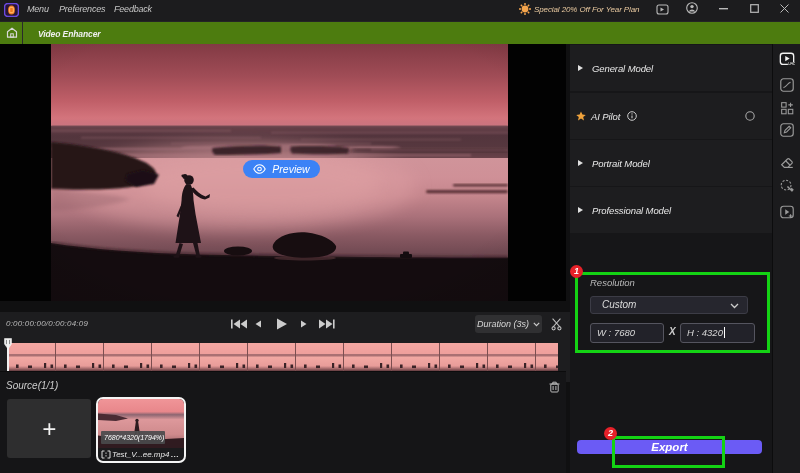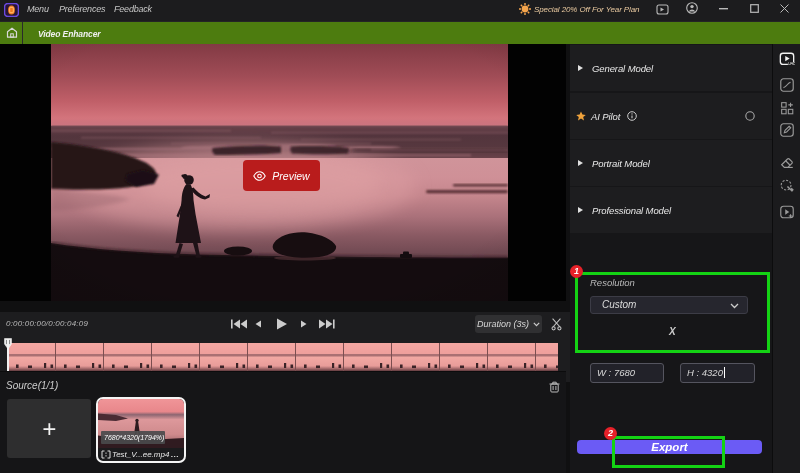--- a/index.html
+++ b/index.html
@@ -12,22 +12,22 @@
   #topbar { left:0; top:0; width:800px; height:21px; background:#1c1c1e; }
   .menuitem { position:absolute; top:4px; font-size:9px; letter-spacing:-0.2px; color:#c6c6c6; }
   #promo { position:absolute; top:5px; left:534px; font-size:8px; letter-spacing:-0.1px; color:#e9c9a0; }
 
   
   #tabbar { left:0; top:21px; width:800px; height:23px; background:#4d7c0f; border-top:1px solid #242426;}
   #tabtitle { position:absolute; left:38px; top:7px; font-size:8.5px; letter-spacing:-0.1px; font-weight:bold; color:#f0f0f0; }
 
   
   #videozone { left:0; top:44px; width:566px; height:257px; background:#020202; }
-  #preview { position:absolute; left:243px; top:116px; width:77px; height:31px;
-     background:#b91c1c; border-radius:4px; color:#fff; font-size:10.5px;
+  #preview { position:absolute; left:243px; top:116px; width:77px; height:18px;
+     background:#3b82f6; border-radius:12px; color:#fff; font-size:10.5px;
      display:flex; align-items:center; justify-content:center; gap:6px; }
 
   
   #timeline { left:0; top:312px; width:614px; height:70px; background:#1d1d1f; }
   #timecode { position:absolute; left:6px; top:7px; font-size:8px; color:#b9b9b9; letter-spacing:0.2px;}
   #durbtn { position:absolute; left:475px; top:3px; width:67px; height:18px; background:#303032;
      border-radius:3px; color:#d6d6d6; font-size:9px; display:flex; align-items:center; justify-content:center; gap:4px;}
   #strip { position:absolute; left:8px; top:31px; width:550px; height:31px; }
   #playhead-line { position:absolute; left:7px; top:27px; width:1.5px; height:38px; background:#f2f2f2; }
 
@@ -50,21 +50,21 @@
       font-size:9.5px; letter-spacing:-0.1px;text-align:center; }
   .row .tri { position:absolute; left:8px; top:50%; margin-top:-3.5px; width:0; height:0;
       border-left:5px solid #e0e0e0; border-top:3.5px solid transparent; border-bottom:3.5px solid transparent; }
   .row .lbl { position:absolute; left:22px; top:50%; transform:translateY(-50%); }
 
   
   #res-label { position:absolute; left:590px; top:277px; font-size:9.5px; color:#b9b9b9;}
   #custom { position:absolute; left:590px; top:296px; width:158px; height:18px; background:#26262e;
      border:1px solid #3c3c46; border-radius:3px; color:#dcdcdc; font-size:10px; line-height:16px; padding-left:11px;}
   .wh { position:absolute; top:323px; height:20px; background:#222229; border:1px solid #55555f;
-     border-radius:3px; color:#d8d8d8; font-size:9.5px; line-height:18px; padding-left:6px;margin-top:40px; }
+     border-radius:3px; color:#d8d8d8; font-size:9.5px; line-height:18px; padding-left:6px; }
   #xsep { position:absolute; left:669px; top:326px; color:#cccccc; font-size:10px; font-weight:bold;}
 
   #greenbox1 { position:absolute; left:575px; top:272px; width:195px; height:81px; border:3px solid #14d314; }
   #greenbox2 { position:absolute; left:612px; top:436px; width:113px; height:32px; border:3px solid #14d314; }
   .badge { position:absolute; width:13px; height:13px; background:#e62129; border-radius:50%; color:#fff;
      font-size:9px; font-weight:bold; text-align:center; line-height:13px; }
   #export { position:absolute; left:577px; top:440px; width:185px; height:14px; background:#6b5bf5;
      border-radius:4px; color:#fff; font-size:11.5px; font-weight:bold; display:flex; align-items:center; justify-content:center;}
 
   

